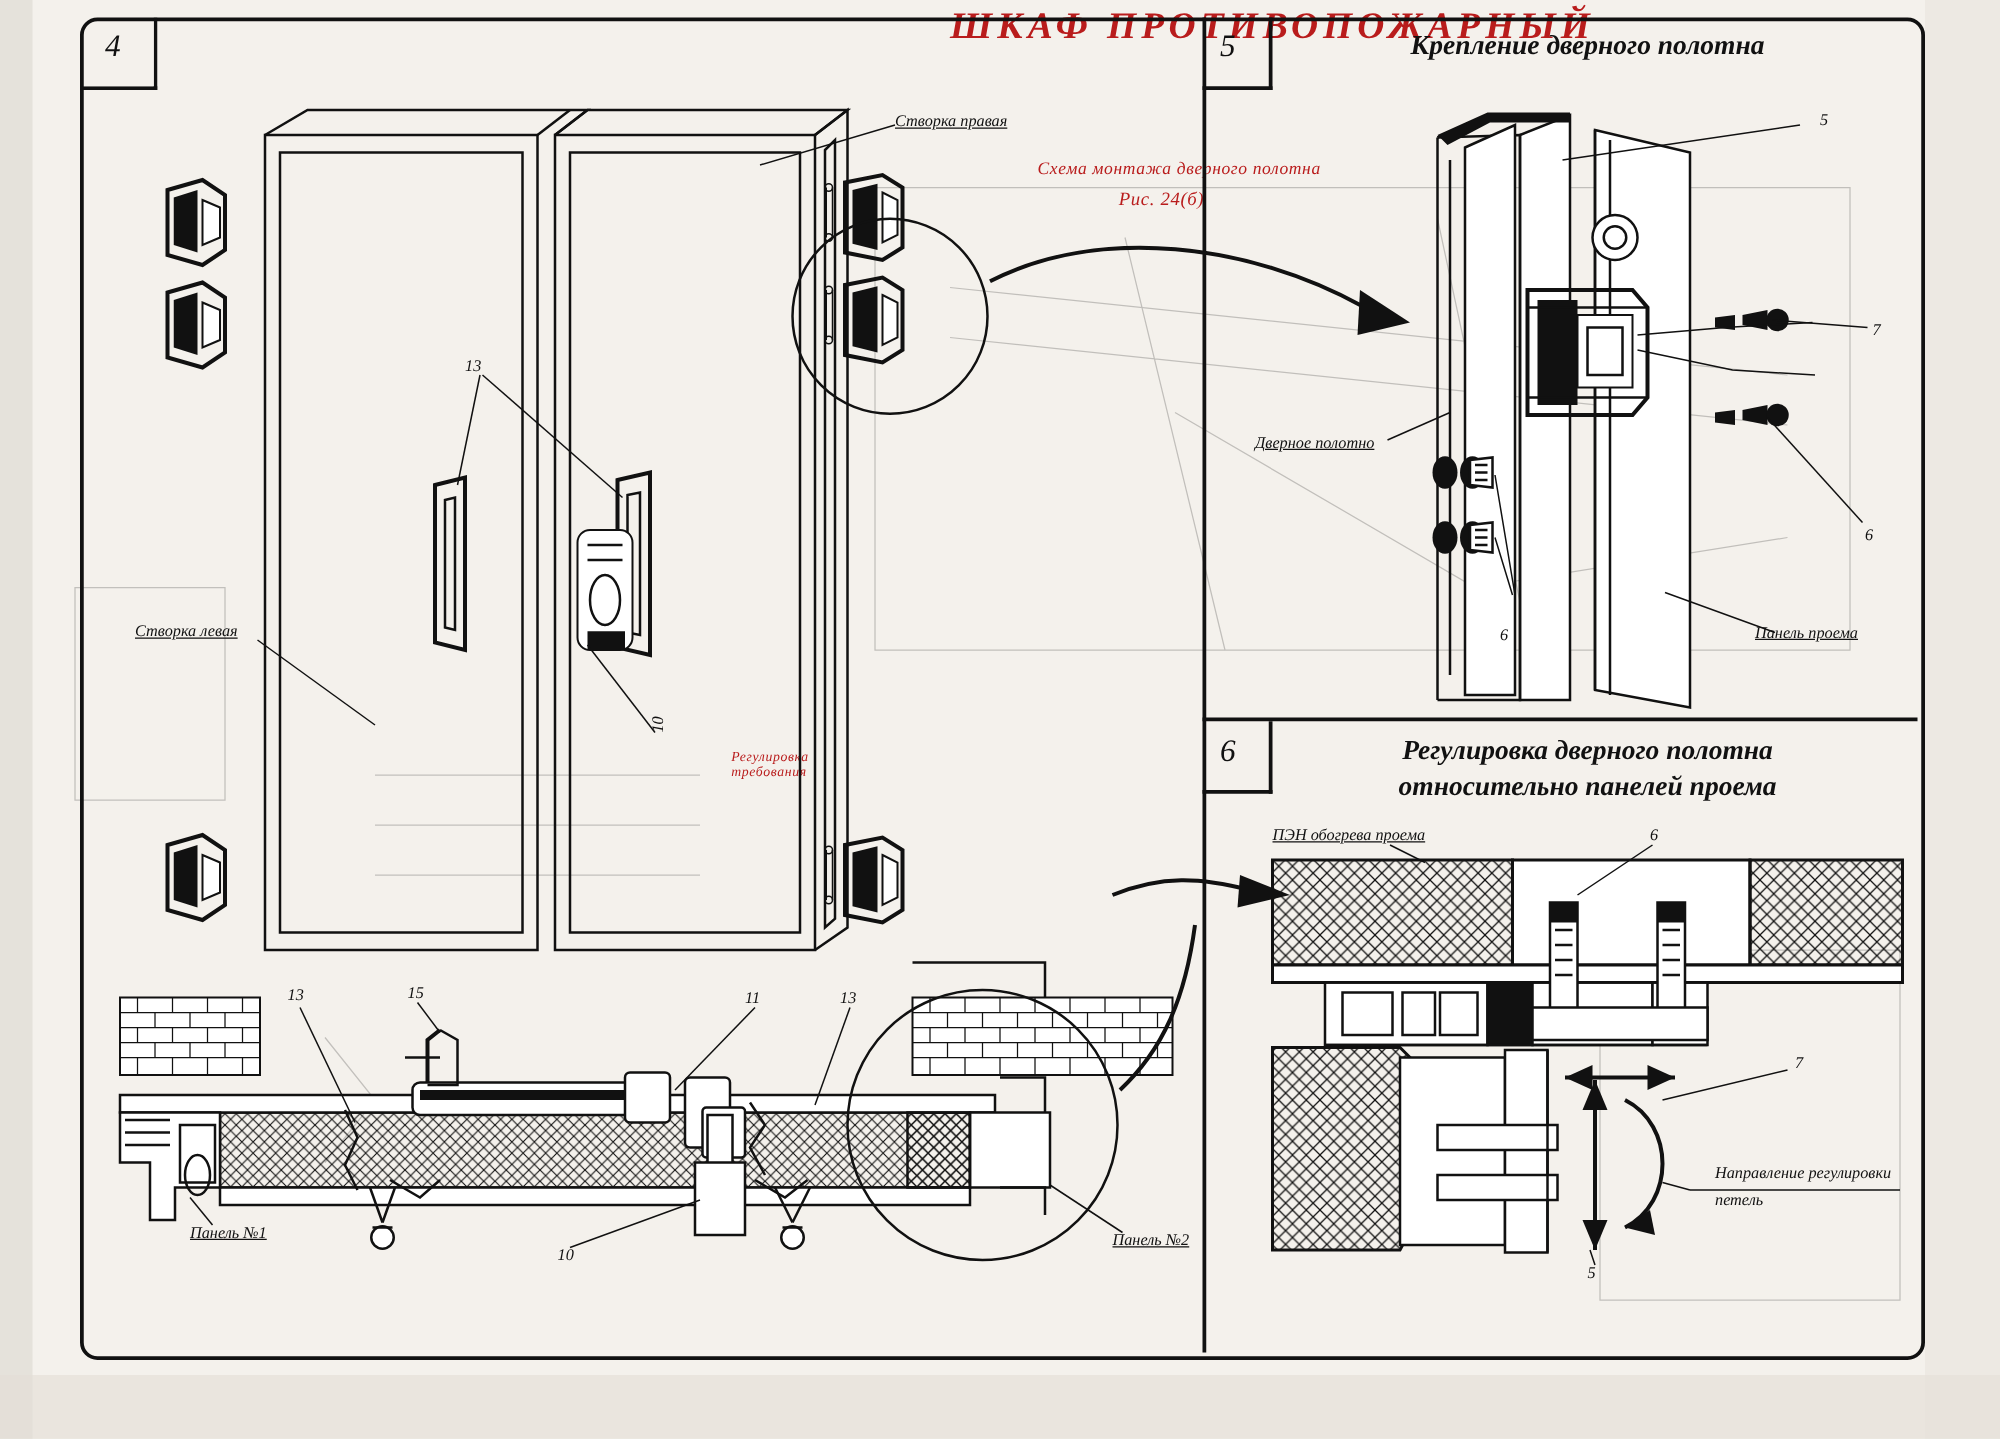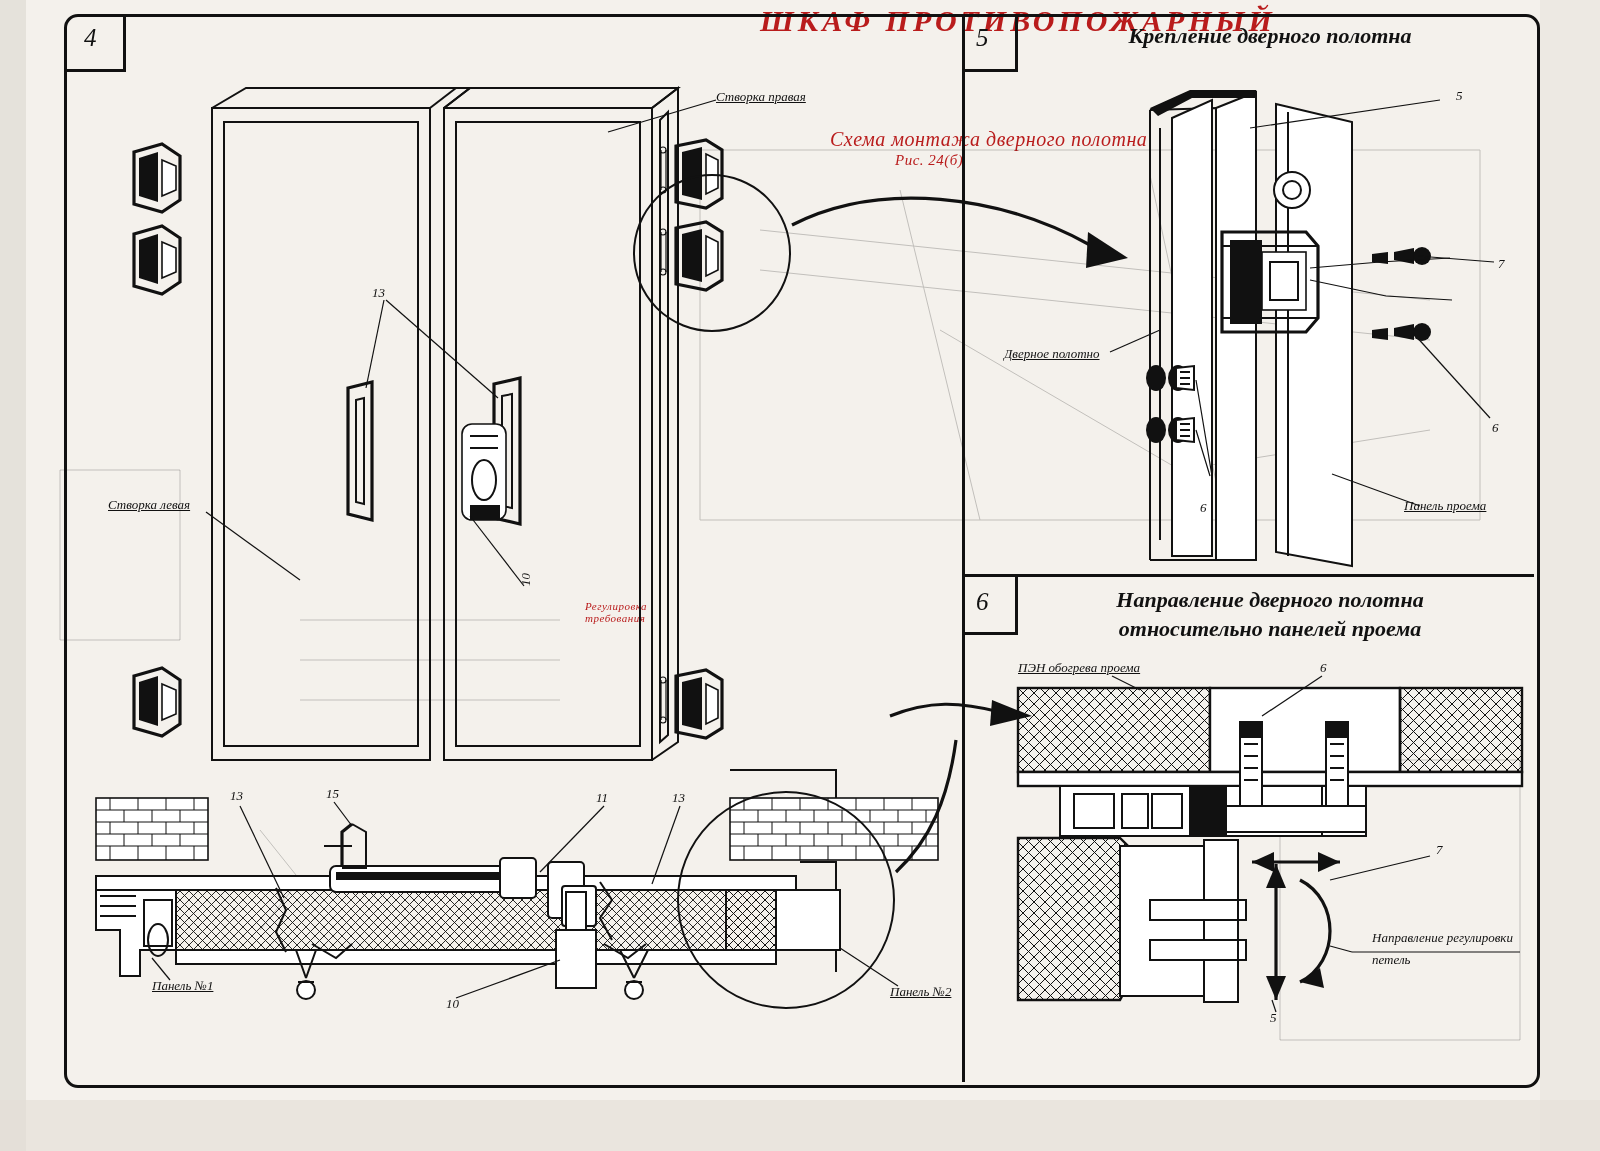--- a/index.html
+++ b/index.html
@@ -24,21 +24,21 @@
   .fb{fill:#111;}
   .wht{fill:#fff;stroke:#111;stroke-width:1.6;}
   .lt{fill:none;stroke:#111;stroke-width:1;}
 </style>
 </head>
 <body>
 
 <div id="sheet">
 
   <div class="ghost" style="left:760px;top:4px;font-size:30px;font-weight:bold;letter-spacing:4px;">ШКАФ ПРОТИВОПОЖАРНЫЙ</div>
-  <div class="ghost" style="left:830px;top:128px;font-size:20px;">Схема монтажа дверного полотна</div>
+  <div class="ghost" style="left:830px;top:128px;font-size:14px;">Схема монтажа дверного полотна</div>
   <div class="ghost" style="left:895px;top:152px;font-size:15px;">Рис. 24(б)</div>
   <div class="ghost" style="left:585px;top:600px;font-size:11px;width:120px;white-space:normal;">Регулировка требования</div>
   <svg width="1600" height="1151" style="opacity:.22">
     <g class="lt" stroke="#bdb9b2">
       <path d="M700 150 L1480 150 L1480 520 L700 520 Z"></path>
       <path d="M760 230 L1430 300 M760 270 L1430 340 M900 190 L980 520 M1150 175 L1220 500"></path>
       <path d="M940 330 L1180 470 L1430 430"></path>
       <path d="M60 470 L180 470 L180 640 L60 640 Z"></path>
       <path d="M300 620 L560 620 M300 660 L560 660 M300 700 L560 700"></path>
       <path d="M1280 760 L1520 760 L1520 1040 L1280 1040 Z"></path>
@@ -57,21 +57,21 @@
 
   <div class="numbox" style="left:962px;top:14px;width:56px;height:58px;"></div>
   <div class="num" style="left:976px;top:24px;">5</div>
   <div class="title" style="left:1040px;top:22px;width:460px;">
     <div>Крепление дверного полотна</div>
   </div>
 
   <div class="numbox" style="left:962px;top:577px;width:56px;height:58px;"></div>
   <div class="num" style="left:976px;top:588px;">6</div>
   <div class="title" style="left:1030px;top:586px;width:480px;">
-    <div>Направление дверного полотна</div>
+    <div>Регулировка дверного полотна</div>
     <div>относительно панелей проема</div>
   </div>
 
   <svg width="1600" height="1151">
 
     <g class="st">
 
       <path d="M212 108 L430 108 L430 760 L212 760 Z"></path>
       <path d="M224 122 L418 122 L418 746 L224 746 Z"></path>
 

